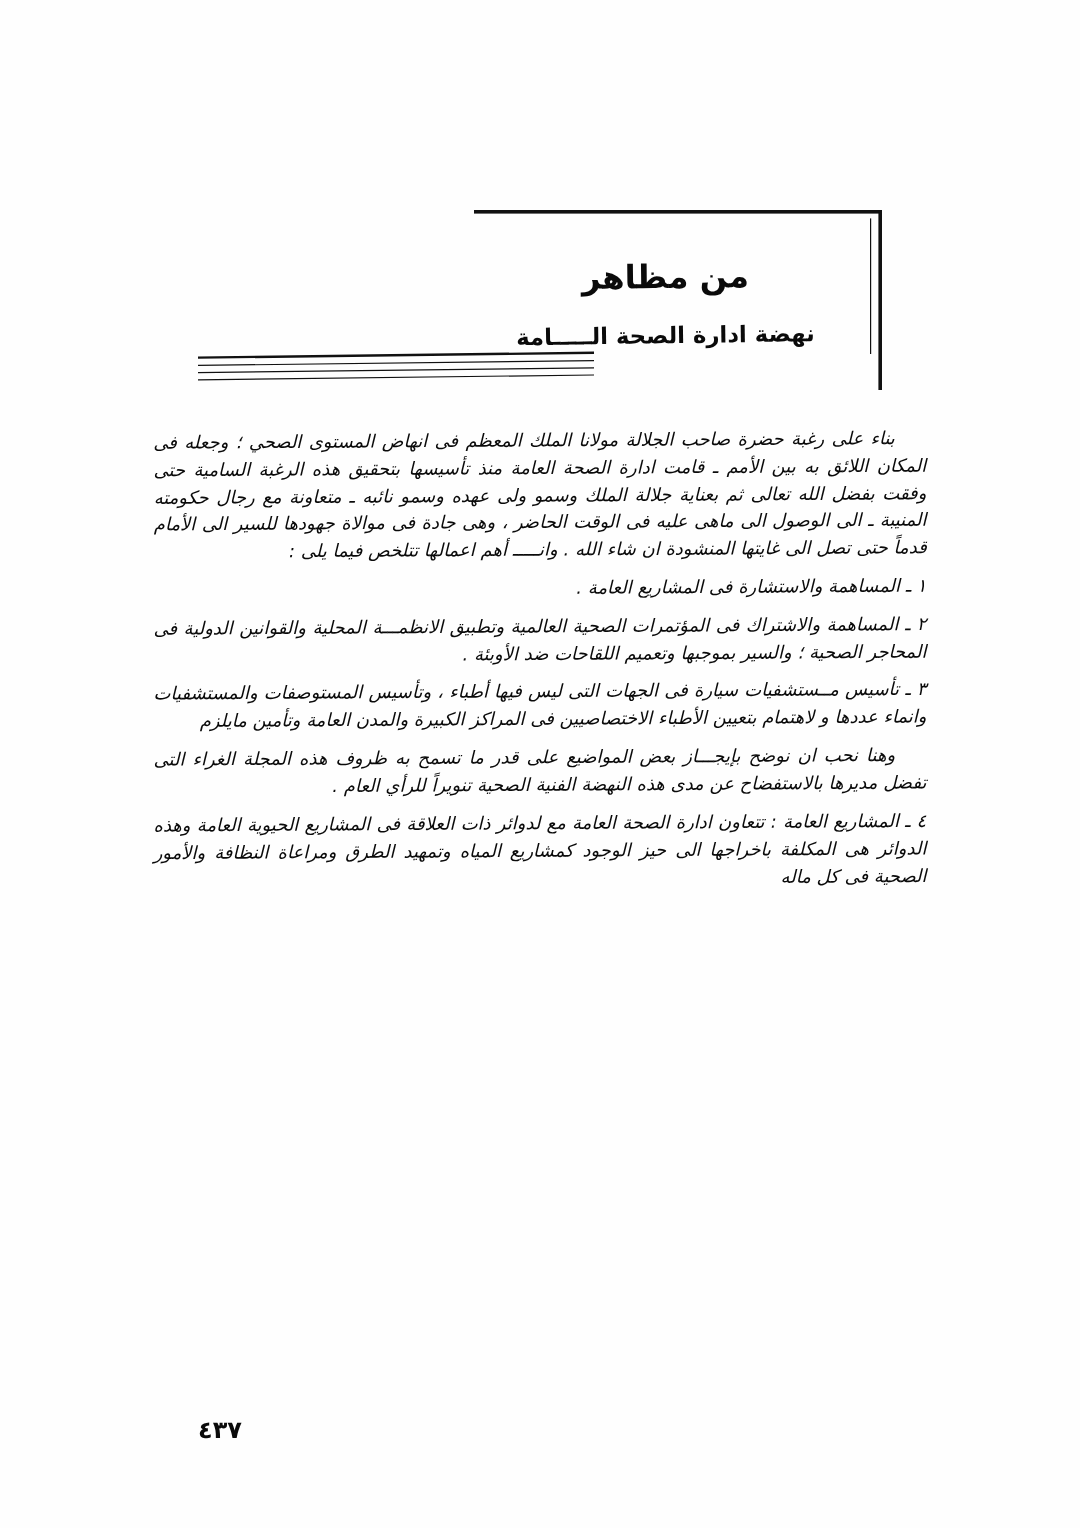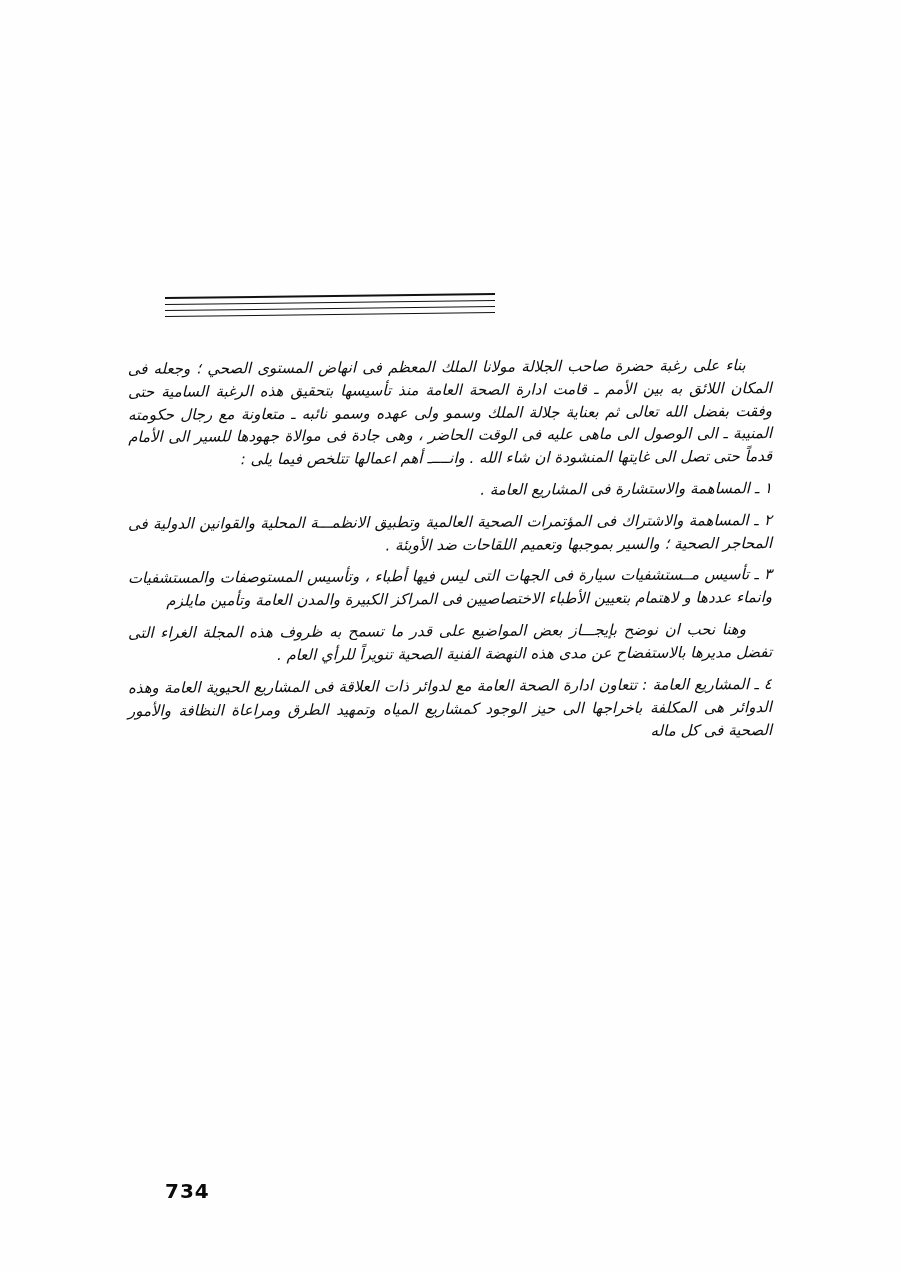--- a/index.html
+++ b/index.html
@@ -121,35 +121,39 @@
     letter-spacing: 1px;
   }
 </style>
 </head>
 <body>
 
 <div class="page">
 
   <div class="header-area">
 
+    <div class="title-box">
+      <div class="title-main">من مظاهر</div>
+      <div class="title-sub">نهضة ادارة الصحة الـــــامة</div>
+    </div>
 
 
     <div class="rules">
       <div class="r"></div>
       <div class="r thin"></div>
       <div class="r thin"></div>
       <div class="r thin"></div>
     </div>
 
   </div>
 
   <div class="body">
     <p class="indent">بناء على رغبة حضرة صاحب الجلالة مولانا الملك المعظم فى انهاض المستوى الصحي ؛ وجعله فى المكان اللائق به بين الأمم ـ قامت ادارة الصحة العامة منذ تأسيسها بتحقيق هذه الرغبة السامية حتى وفقت بفضل الله تعالى ثم بعناية جلالة الملك وسمو ولى عهده وسمو نائبه ـ متعاونة مع رجال حكومته المنيبة ـ الى الوصول الى ماهى عليه فى الوقت الحاضر ، وهى جادة فى موالاة جهودها للسير الى الأمام قدماً حتى تصل الى غايتها المنشودة ان شاء الله . وانـــــ أهم اعمالها تتلخص فيما يلى :</p>
     <p class="list-item short">١ ـ المساهمة والاستشارة فى المشاريع العامة .</p>
     <p class="list-item">٢ ـ المساهمة والاشتراك فى المؤتمرات الصحية العالمية وتطبيق الانظمـــة المحلية والقوانين الدولية فى المحاجر الصحية ؛ والسير بموجبها وتعميم اللقاحات ضد الأوبئة .</p>
     <p class="list-item">٣ ـ تأسيس مــستشفيات سيارة فى الجهات التى ليس فيها أطباء ، وتأسيس المستوصفات والمستشفيات وانماء عددها و لاهتمام بتعيين الأطباء الاختصاصيين فى المراكز الكبيرة والمدن العامة وتأمين مايلزم</p>
     <p class="list-item indent">وهنا نحب ان نوضح بإيجـــاز بعض المواضيع على قدر ما تسمح به ظروف هذه المجلة الغراء التى تفضل مديرها بالاستفضاح عن مدى هذه النهضة الفنية الصحية تنويراً للرأي العام .</p>
     <p class="list-item">٤ ـ المشاريع العامة : تتعاون ادارة الصحة العامة مع لدوائر ذات العلاقة فى المشاريع الحيوية العامة وهذه الدوائر هى المكلفة باخراجها الى حيز الوجود كمشاريع المياه وتمهيد الطرق ومراعاة النظافة والأمور الصحية فى كل ماله</p>
   </div>
 
-  <div class="pageno">734</div>
+  <div class="pageno">٤٣٧</div>
 
 </div>
 
 </body></html>

